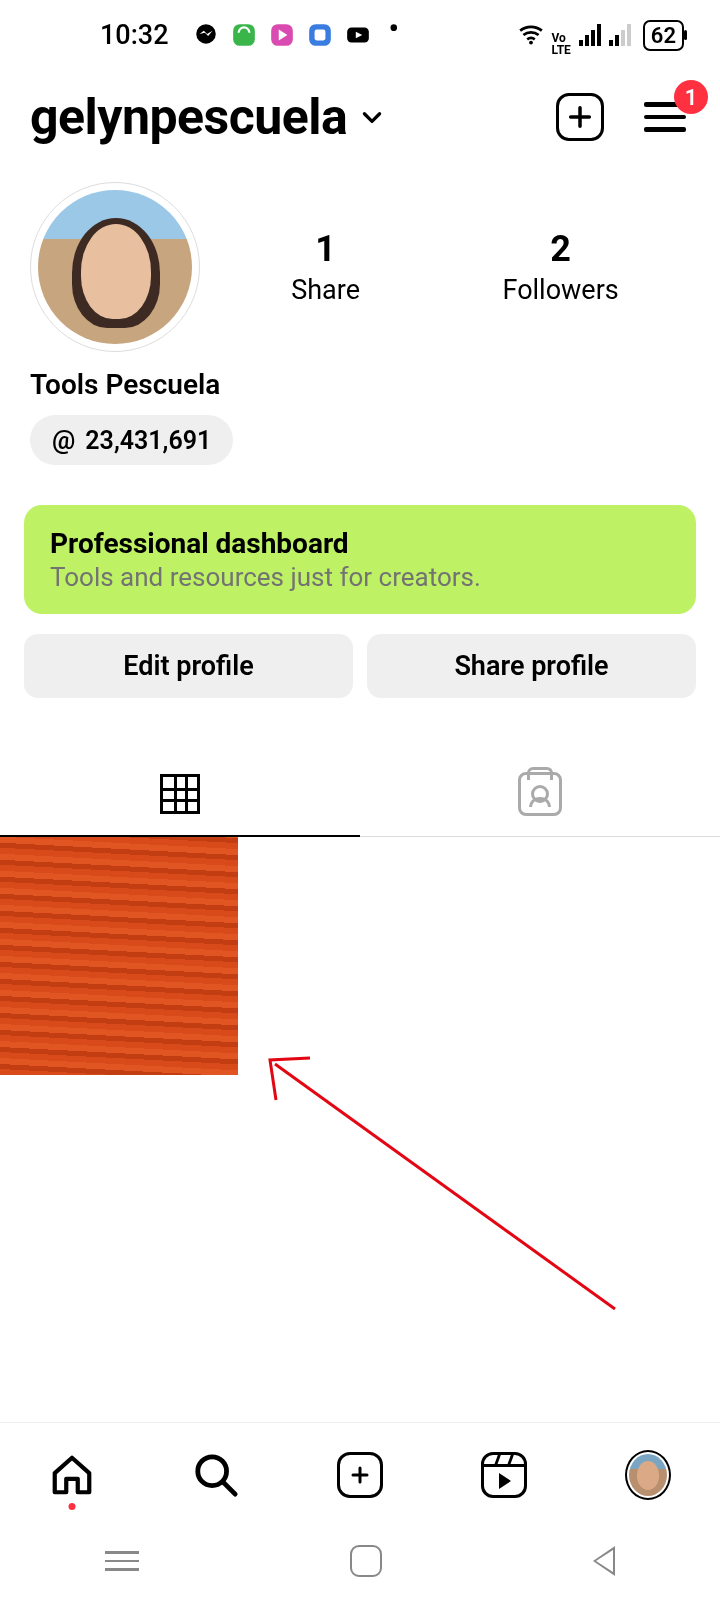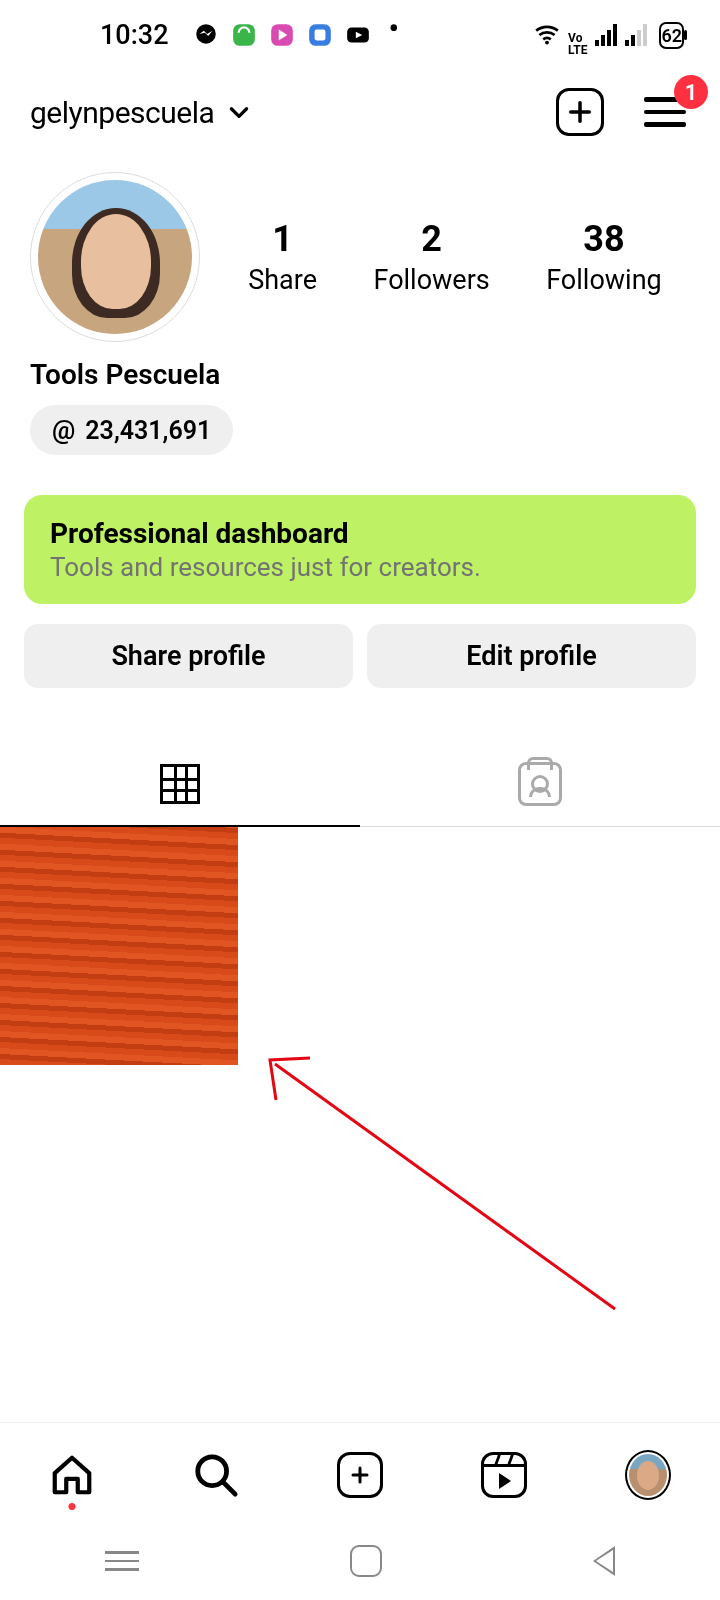--- a/index.html
+++ b/index.html
@@ -21,34 +21,34 @@
     font-size: 26px;
     font-weight: 500;
   }
   .status-left { display: flex; align-items: center; gap: 12px; }
   .status-right { display: flex; align-items: center; gap: 8px; }
   .status-time { font-size: 27px; margin-right: 12px; }
   .status-icon { width: 26px; height: 26px; }
   .status-dot { font-size: 30px; line-height: 0; margin-left: 6px; position: relative; top: -6px;}
   .batt-box {
     border: 2px solid #000; border-radius: 7px;
-    padding: 1px 0; font-size: 18px; font-weight: 600;
+    padding: 1px 6px; font-size: 22px; font-weight: 600;
     position: relative; margin-left: 4px;
   }
   .batt-box::after {
     content: ""; position: absolute; right: -5px; top: 30%;
     width: 3px; height: 40%; background: #000; border-radius: 2px;
   }
   
   .app-header {
     display: flex; align-items: center;
     padding: 18px 34px 24px 30px;
   }
   .username-row { display: flex; align-items: center; gap: 6px; flex: 1; }
-  .username { font-size: 30px; font-weight: 400; letter-spacing: -0.5px; }
+  .username { font-size: 50px; font-weight: 700; letter-spacing: -0.5px; }
   .chevron { margin-left: 6px; }
   .header-actions { display: flex; align-items: center; gap: 40px; }
   .create-btn {
     width: 48px; height: 48px; border: 3.5px solid #000; border-radius: 13px;
     display: flex; align-items: center; justify-content: center;
   }
   .menu-btn { position: relative; display: flex; flex-direction: column; gap: 8px; }
   .menu-btn .bar { width: 42px; height: 4.5px; background: #000; border-radius: 2px; }
   .menu-badge {
     position: absolute; top: -22px; right: -22px;
@@ -275,41 +275,37 @@
     </div>
     <div class="stats">
       <div>
         <div class="stat-num">1</div>
         <div class="stat-label">Share</div>
       </div>
       <div>
         <div class="stat-num">2</div>
         <div class="stat-label">Followers</div>
       </div>
-      <div>
-        <div class="stat-num">38</div>
-        <div class="stat-label">Following</div>
-      </div>
     </div>
   </div>
   <div class="display-name">Tools Pescuela</div>
   <div class="threads-pill">
     <span class="threads-icon">@</span>
     <span>23,431,691</span>
   </div>
 </div>
 
 <div class="dashboard-card">
   <div class="dashboard-title">Professional dashboard</div>
   <div class="dashboard-sub">Tools and resources just for creators.</div>
 </div>
 
 <div class="action-row">
+  <div class="action-btn">Edit profile</div>
   <div class="action-btn">Share profile</div>
-  <div class="action-btn">Edit profile</div>
 </div>
 
 <div class="tabs">
   <div class="tab active">
     <div class="grid-outer">
       <span class="v1"></span>
         <span class="v2"></span>
         <span class="h1"></span>
         <span class="h2"></span>
     </div>

